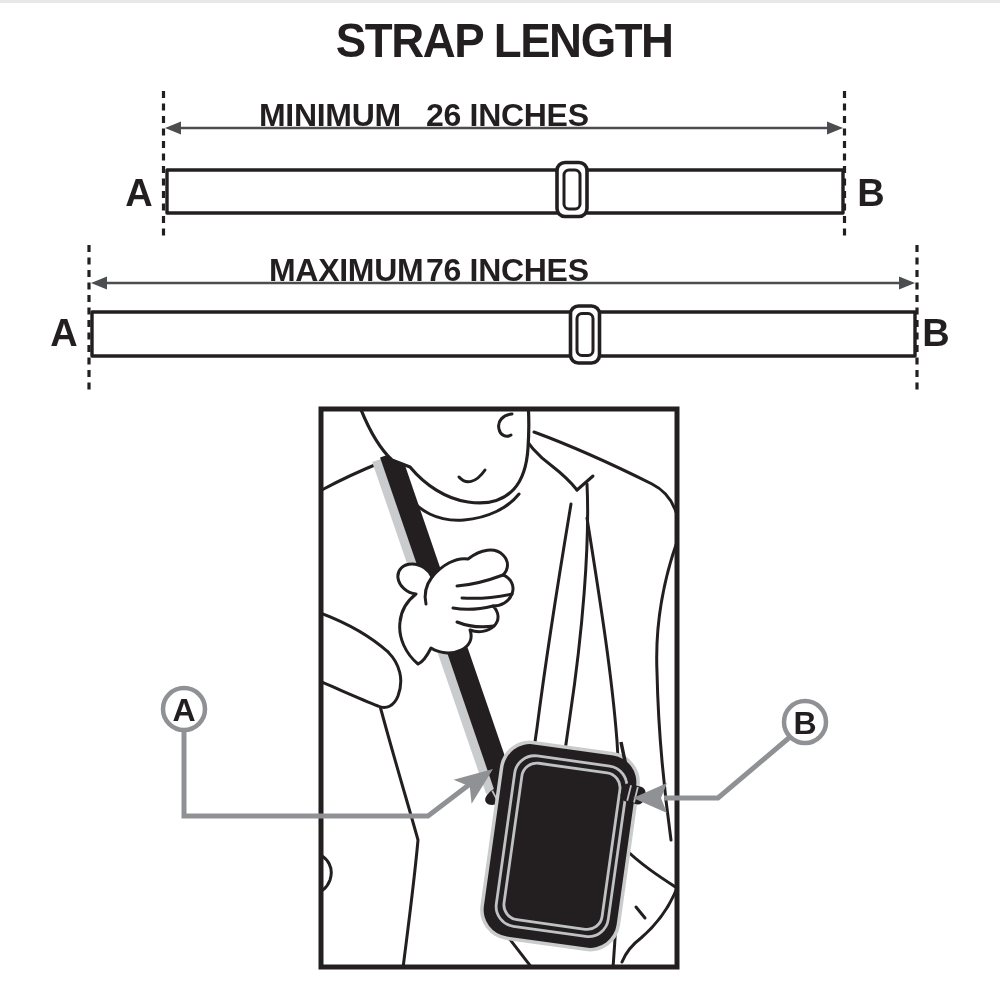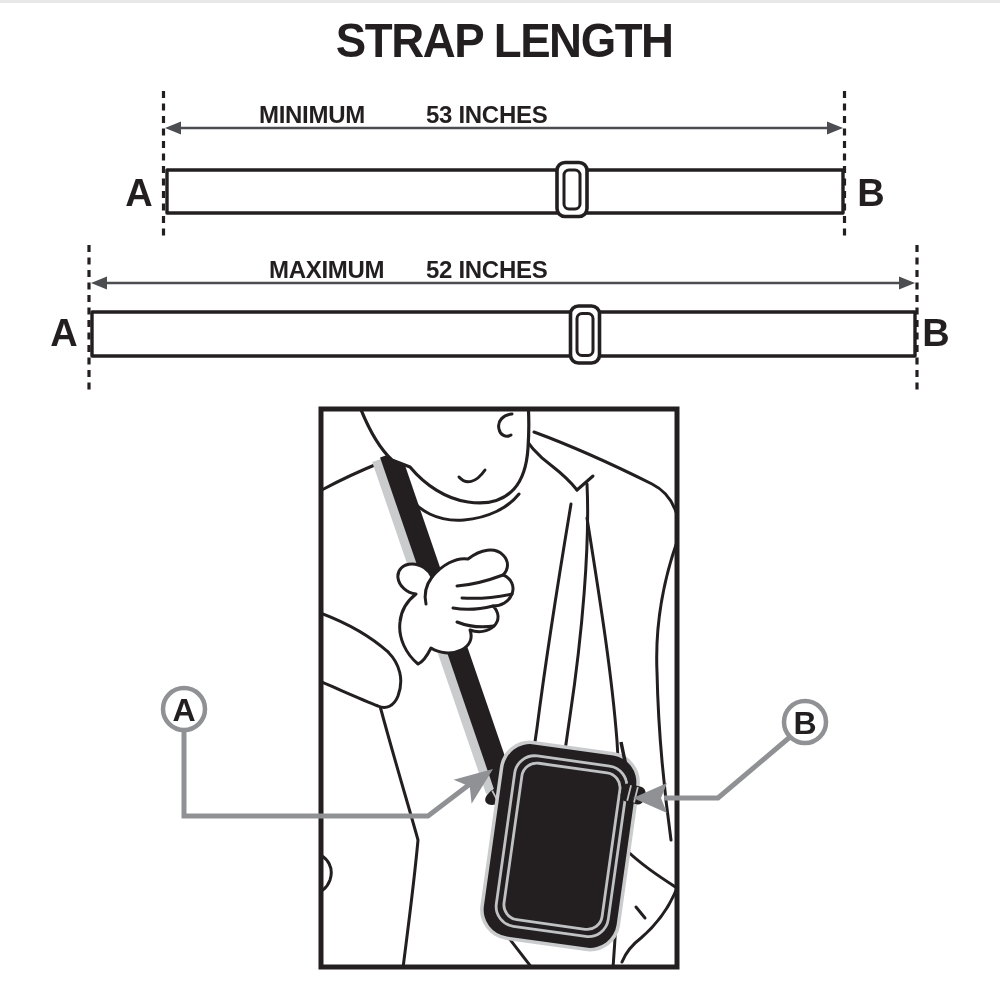--- a/index.html
+++ b/index.html
@@ -16,21 +16,21 @@
     font-family:"Liberation Sans", sans-serif;color:var(--ink);
     margin:3px auto;overflow:hidden;padding-left:9px;
   }
   .abs{position:absolute;}
   .title{
     left:0;right:0;top:13px;text-align:center;
     font-size:48px;font-weight:bold;letter-spacing:-1.5px;line-height:50px;
   }
   .title span{display:inline-block;transform:scaleX(.95);}
   .dimlabel{
-    font-size:24px;font-weight:bold;line-height:24px;letter-spacing:-0.3px;
+    font-size:32px;font-weight:bold;line-height:24px;letter-spacing:-0.3px;
     white-space:nowrap;
   }
   .endletter{
     font-size:38px;font-weight:bold;transform:translate(-50%,-50%);
     line-height:38px;white-space:nowrap;
   }
   .calloutletter{
     font-size:32px;font-weight:bold;transform:translate(-50%,-50%);
     line-height:32px;
   }
@@ -151,25 +151,25 @@
     <g>
       <path class="gray-line" d="M 790,734 L 718,795 L 664,795"></path>
       <polygon class="gray-head" points="633,795 667,780 661,795 667,810"></polygon>
       <circle cx="805" cy="719" r="21" class="gray-circle"></circle>
     </g>
   </svg>
 
   <div class="abs title"><span>STRAP LENGTH</span></div>
 
   <div class="abs dimlabel" style="left:259px;top:100px;">MINIMUM</div>
-  <div class="abs dimlabel" style="left:426px;top:100px;">53 INCHES</div>
+  <div class="abs dimlabel" style="left:426px;top:100px;">26 INCHES</div>
   <div class="abs endletter" style="left:139px;top:190px;">A</div>
   <div class="abs endletter" style="left:871px;top:190px;">B</div>
 
   <div class="abs dimlabel" style="left:269px;top:255px;">MAXIMUM</div>
-  <div class="abs dimlabel" style="left:426px;top:255px;">52 INCHES</div>
+  <div class="abs dimlabel" style="left:426px;top:255px;">76 INCHES</div>
   <div class="abs endletter" style="left:64px;top:330px;">A</div>
   <div class="abs endletter" style="left:936px;top:330px;">B</div>
 
   <div class="abs calloutletter" style="left:184px;top:707px;">A</div>
   <div class="abs calloutletter" style="left:805px;top:720px;">B</div>
 
 </div>
 
 </body></html>

